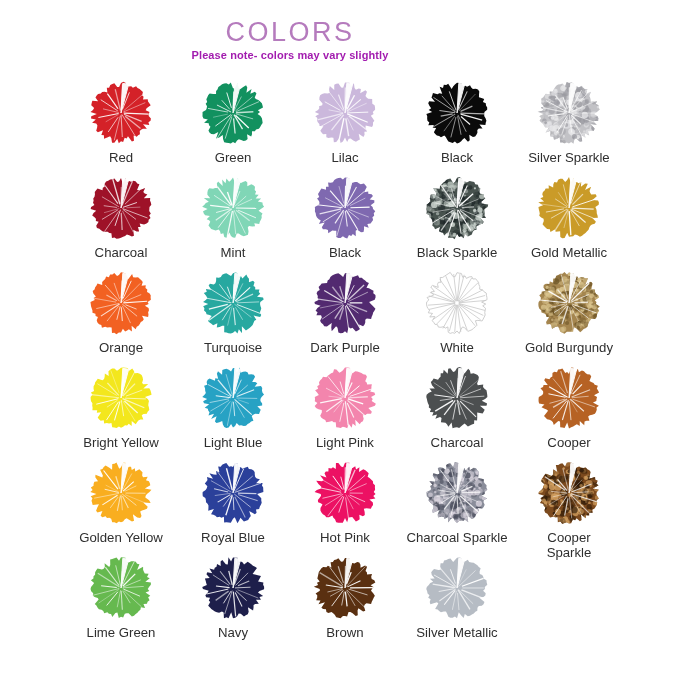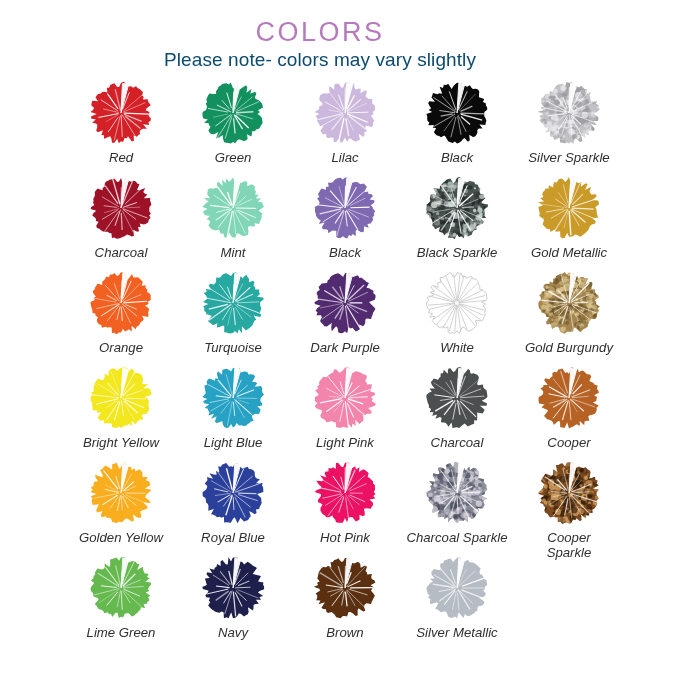--- a/index.html
+++ b/index.html
@@ -14,36 +14,35 @@
     position:relative;
     width:700px;height:700px;
     box-sizing:border-box;
   }
 
   
   .header{
     position:absolute;
     top:18px;left:0;width:580px;
     text-align:center;
-    margin-left:30px;
   }
   .title{
     font-size:27px;
     letter-spacing:2.5px;
     color:#b57bbd;
     font-weight:400;
     line-height:1.05;
     font-family:"Liberation Sans", sans-serif;
   }
   .subtitle{
     margin-top:3px;
-    font-size:19px;
-    color:#0c4a6e;
+    font-size:11px;
+    color:#a21caf;
     letter-spacing:.1px;
-    font-weight:400;
+    font-weight:700;
   }
 
   
   .grid{
     position:absolute;
     top:78px;left:0;
     width:700px;
   }
   .row{
     display:flex;
@@ -68,21 +67,20 @@
   }
   .label{
     margin-top:2px;
     font-size:13.2px;
     color:#2f2f2f;
     text-align:center;
     line-height:15px;
     letter-spacing:0px;
     white-space:pre-line;
     font-weight:400;
-    font-style:italic;
   }
   
   .label{max-width:128px;}
 </style>
 </head>
 <body>
 
 <div id="sheet">
 
   <div class="header">

